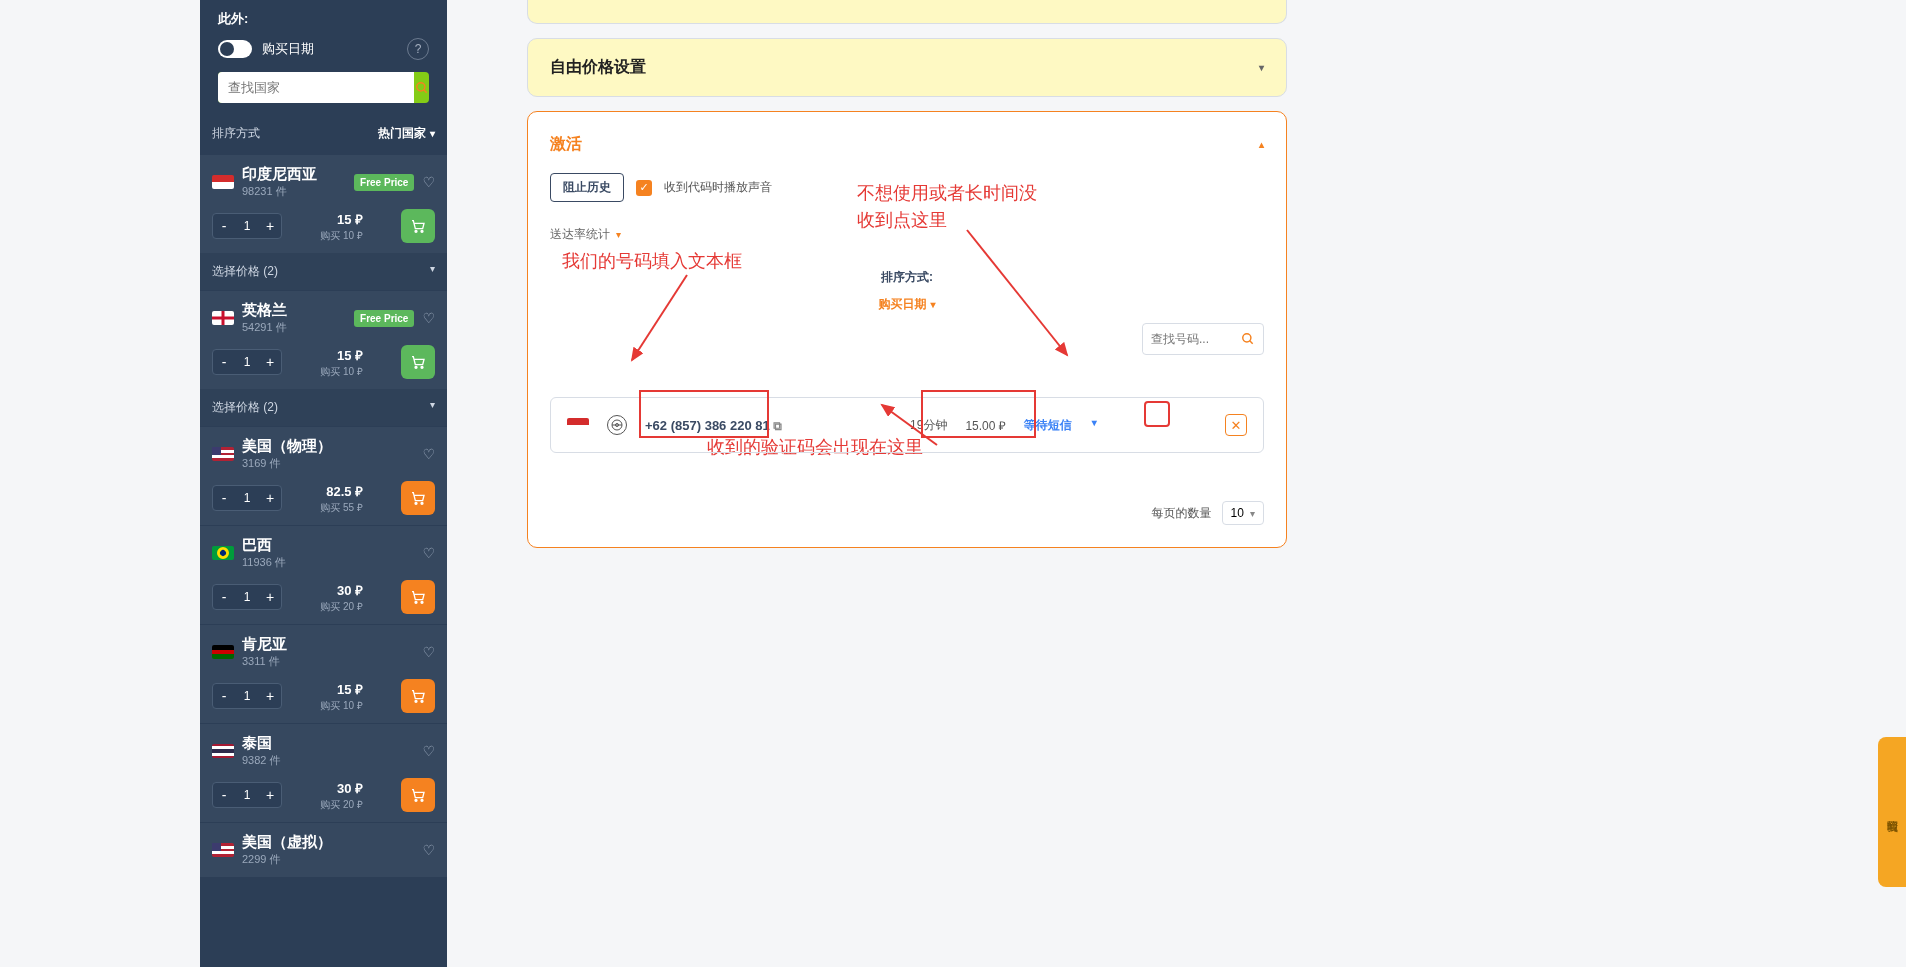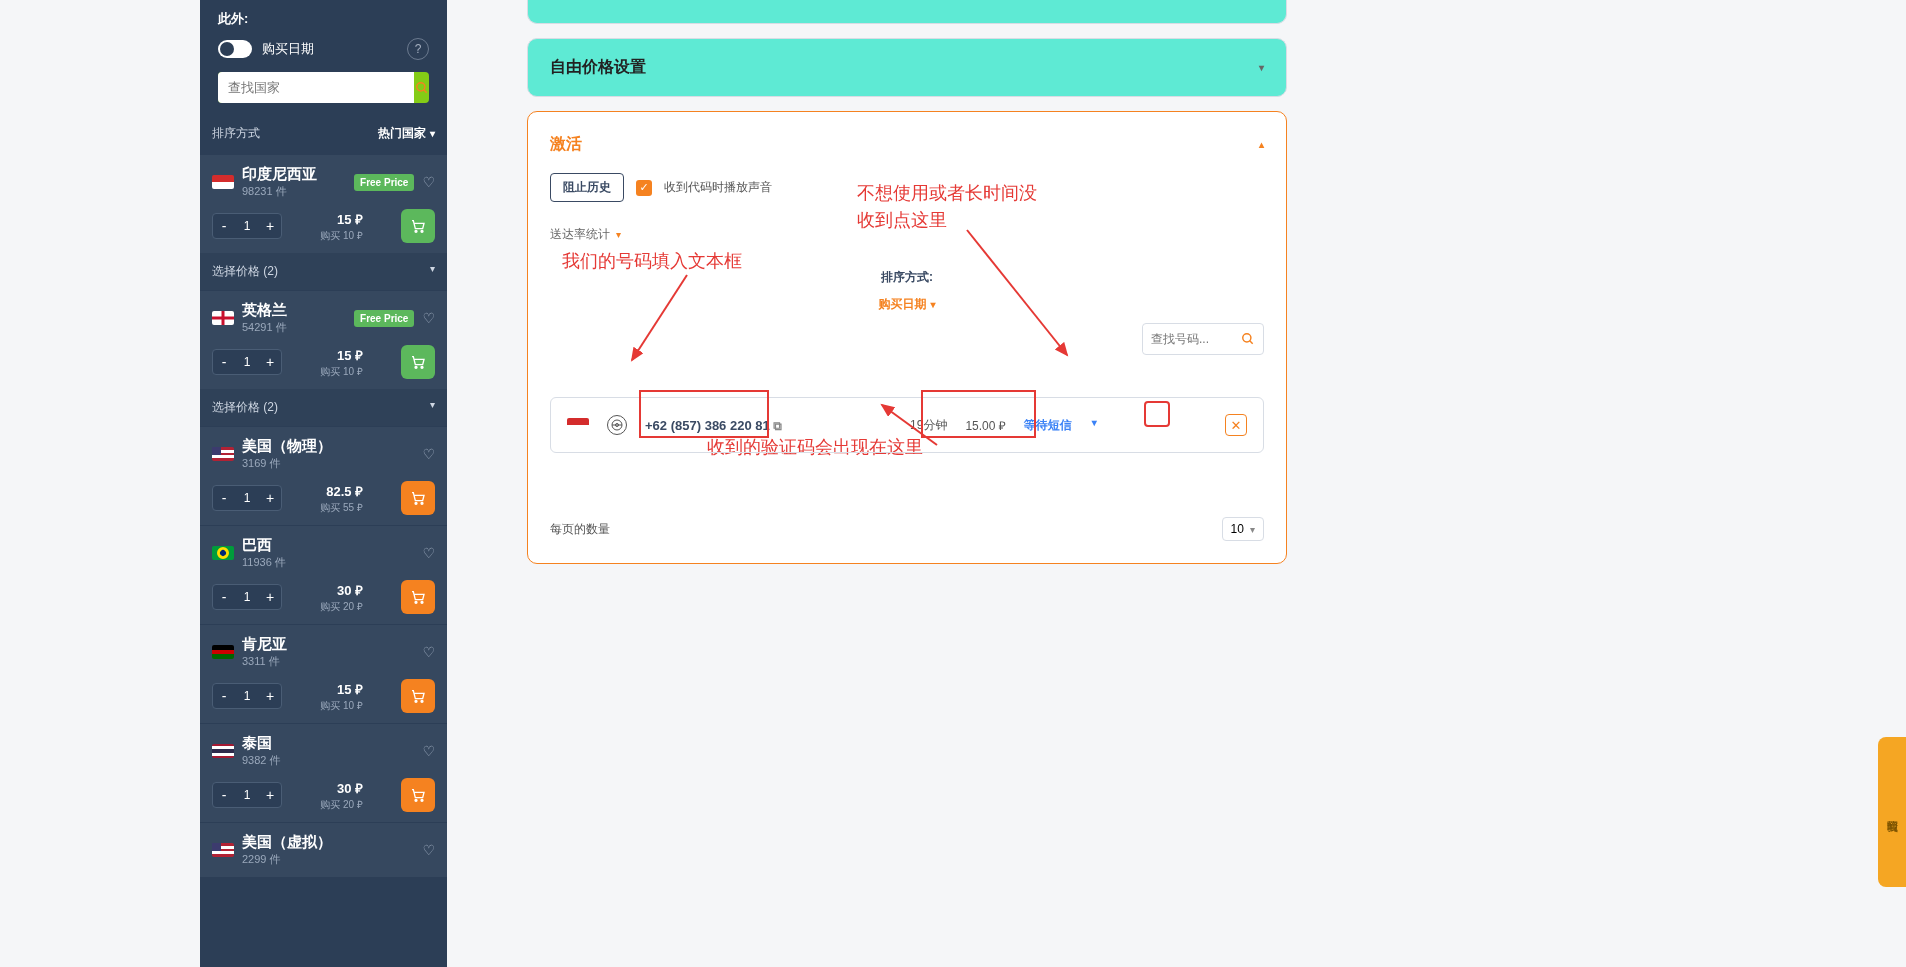--- a/index.html
+++ b/index.html
@@ -40,21 +40,21 @@
 .qty button { width:22px; height:24px; background:transparent; border:0; color:#fff; cursor:pointer; font-size:14px; }
 .qty span { width:24px; text-align:center; color:#fff; font-size:12px; }
 .price-col { text-align:right; color:#fff; }
 .price-col .p1 { font-size:13px; font-weight:700; }
 .price-col .p2 { font-size:10px; color:#9aa8bb; }
 .cart-btn { width:34px; height:34px; border-radius:6px; display:flex; align-items:center; justify-content:center; color:#fff; border:0; cursor:pointer; }
 .cart-green { background:#5cb85c; }
 .cart-orange { background:#f58220; }
 .sel-price { display:flex; justify-content:space-between; padding:10px 12px; font-size:12px; color:#cfd7e3; background:#2f4158; }
 .main { flex:1; padding:0 0 0 80px; max-width: 840px; }
-.panel { background:#5eead4; border:1px solid #d8dde5; border-radius:10px; margin:13px 0 14px 0; }
+.panel { background:#fef9c3; border:1px solid #d8dde5; border-radius:10px; margin:13px 0 14px 0; }
 .panel-header { display:flex; justify-content:space-between; align-items:center; padding:18px 22px; font-size:16px; font-weight:700; color:#222; }
 .panel-active { border:1.5px solid #f58220; border-radius:10px; background:#fff; padding:22px; }
 .pa-title { color:#f58220; font-size:16px; font-weight:700; display:flex; justify-content:space-between; align-items:center; }
 .pa-controls { display:flex; align-items:center; gap:12px; margin-top:18px; }
 .btn-outline { border:1.5px solid #3a4a63; color:#3a4a63; background:#fff; padding:5px 12px; border-radius:4px; font-size:12px; font-weight:600; cursor:pointer; }
 .checkbox { width:16px; height:16px; background:#f58220; border-radius:3px; display:inline-flex; align-items:center; justify-content:center; color:#fff; font-size:11px; }
 .lbl { font-size:12px; color:#555; }
 .stats-link { margin-top:24px; font-size:12px; color:#666; display:flex; align-items:center; gap:6px; }
 .tabs { margin-top:28px; display:flex; gap:22px; border-bottom: 0; }
 .tab { font-size:13px; font-weight:700; padding-bottom:6px; color:#aab0ba; }
@@ -70,21 +70,21 @@
 .search2 .sicon { width:30px; height:30px; display:flex; align-items:center; justify-content:center; color:#f58220; }
 .num-row { border:1px solid #d8dde5; border-radius:6px; margin-top:42px; padding:16px 16px; display:flex; align-items:center; gap:18px; position:relative; }
 .service-icon { width:20px; height:20px; border-radius:50%; border:1.5px solid #555; display:flex; align-items:center; justify-content:center; }
 .phone-num { font-size:13px; color:#3a4a63; font-weight:700; }
 .phone-prefix { font-weight:700; }
 .copy-icon { color:#888; font-size:12px; }
 .timer { font-size:12px; color:#555; margin-left:auto; }
 .price-txt { font-size:12px; color:#555; }
 .wait-sms { font-size:12px; color:#3b82f6; font-weight:600; display:flex; gap:20px; }
 .cancel-btn { width:22px; height:22px; border:1.5px solid #f58220; border-radius:4px; color:#f58220; display:flex; align-items:center; justify-content:center; font-size:13px; cursor:pointer; margin-left:auto; }
-.footer-row { margin-top:64px; display:flex; justify-content:space-between; align-items:center; gap:10px; }
+.footer-row { margin-top:48px; display:flex; justify-content:flex-end; align-items:center; gap:10px; }
 .per-page { font-size:12px; color:#555; }
 .select-box { border:1px solid #d8dde5; border-radius:4px; padding:4px 8px; font-size:12px; display:flex; align-items:center; gap:6px; }
 .caret { font-size:10px; }
 svg.arrow { position:absolute; pointer-events:none; overflow:visible; }
 .side-tab { position:fixed; right:0; bottom:80px; width:28px; height:150px; background:#f5a623; border-radius:8px 0 0 8px; writing-mode:vertical-rl; display:flex; align-items:center; justify-content:center; font-size:11px; color:#7a5200; padding:8px 0; }
 svg.cart { width:16px; height:16px; }
 </style>
 </head>
 <body>
 

